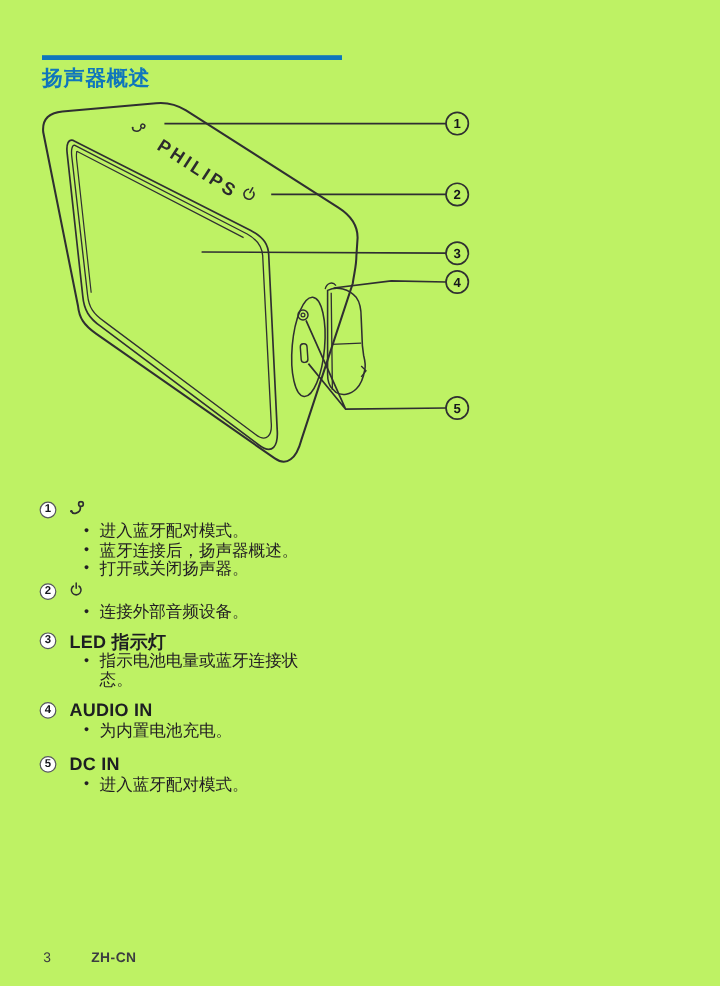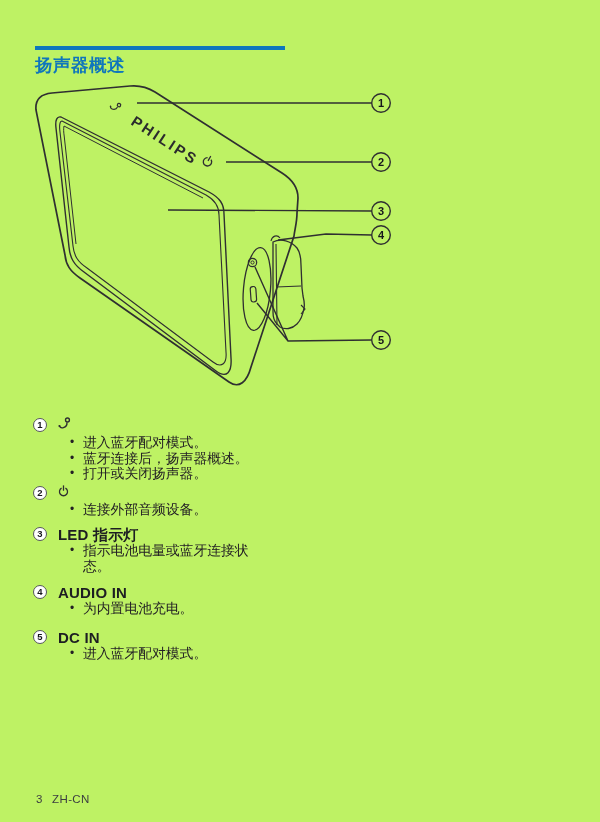--- a/index.html
+++ b/index.html
@@ -24,21 +24,21 @@
   }
   .numc i{font-style:normal;font-weight:bold;font-size:9.5px;color:#16171c;line-height:1;}
   .head{position:absolute;left:25px;top:-1px;height:16px;display:flex;align-items:flex-start;}
   .head-text{font-size:15px;font-weight:bold;color:#1d1e22;letter-spacing:.2px;white-space:nowrap;}
   .bullets{position:absolute;left:37px;}
   .b{display:flex;line-height:15.5px;font-size:13.8px;color:#232024;}
   .dot{width:13px;flex:none;font-size:12px;color:#232024;}
   .bt{width:176px;}
   .footer{position:absolute;left:0;top:793px;width:600px;height:20px;}
   .pgnum{position:absolute;left:36px;font-size:11.5px;color:#3c3d41;}
-  .locale{position:absolute;left:52px;font-size:11.5px;font-weight:normal;color:#3c3d41;letter-spacing:.4px;}
+  .locale{position:absolute;left:76px;font-size:11.5px;font-weight:bold;color:#3c3d41;letter-spacing:.4px;}
   svg .ln{fill:none;stroke:#2f2f31;}
 </style>
 </head>
 <body>
 
 <div class="page">
 
   <div class="title-rule"></div>
   <div class="page-title">扬声器概述</div>
 

